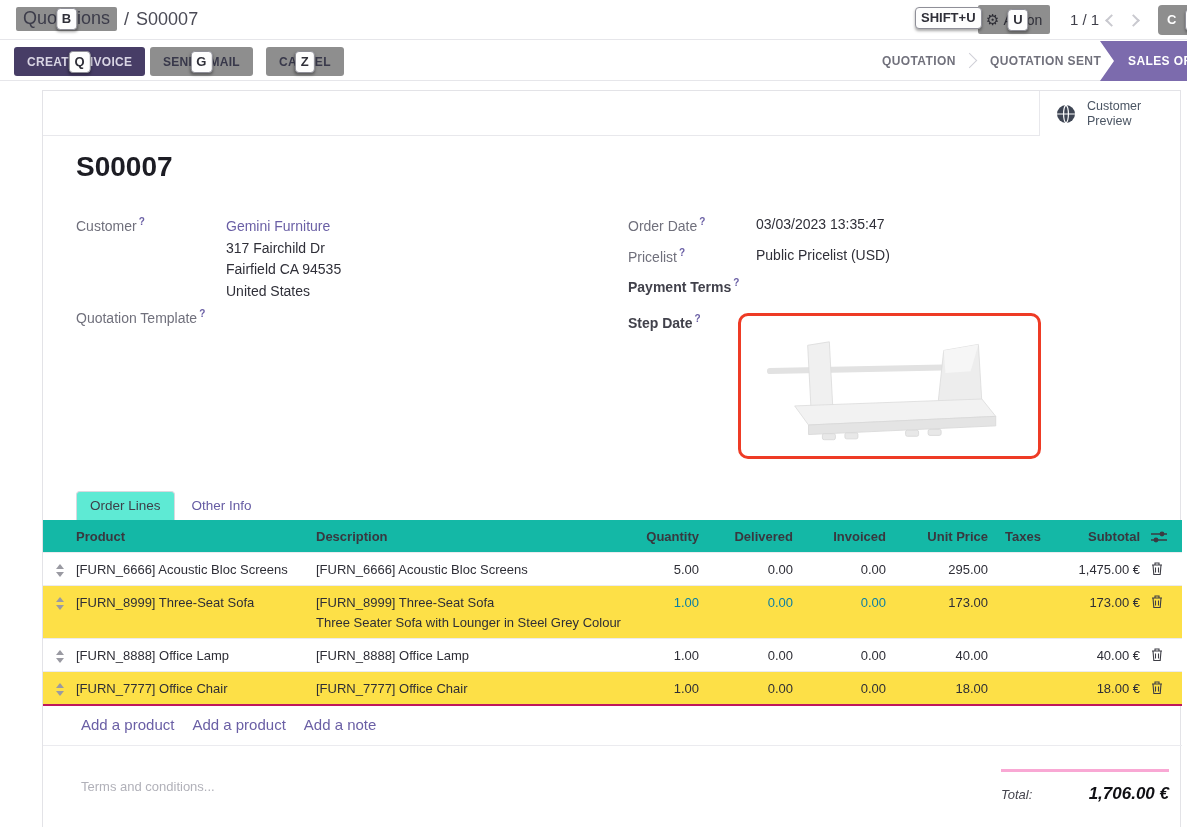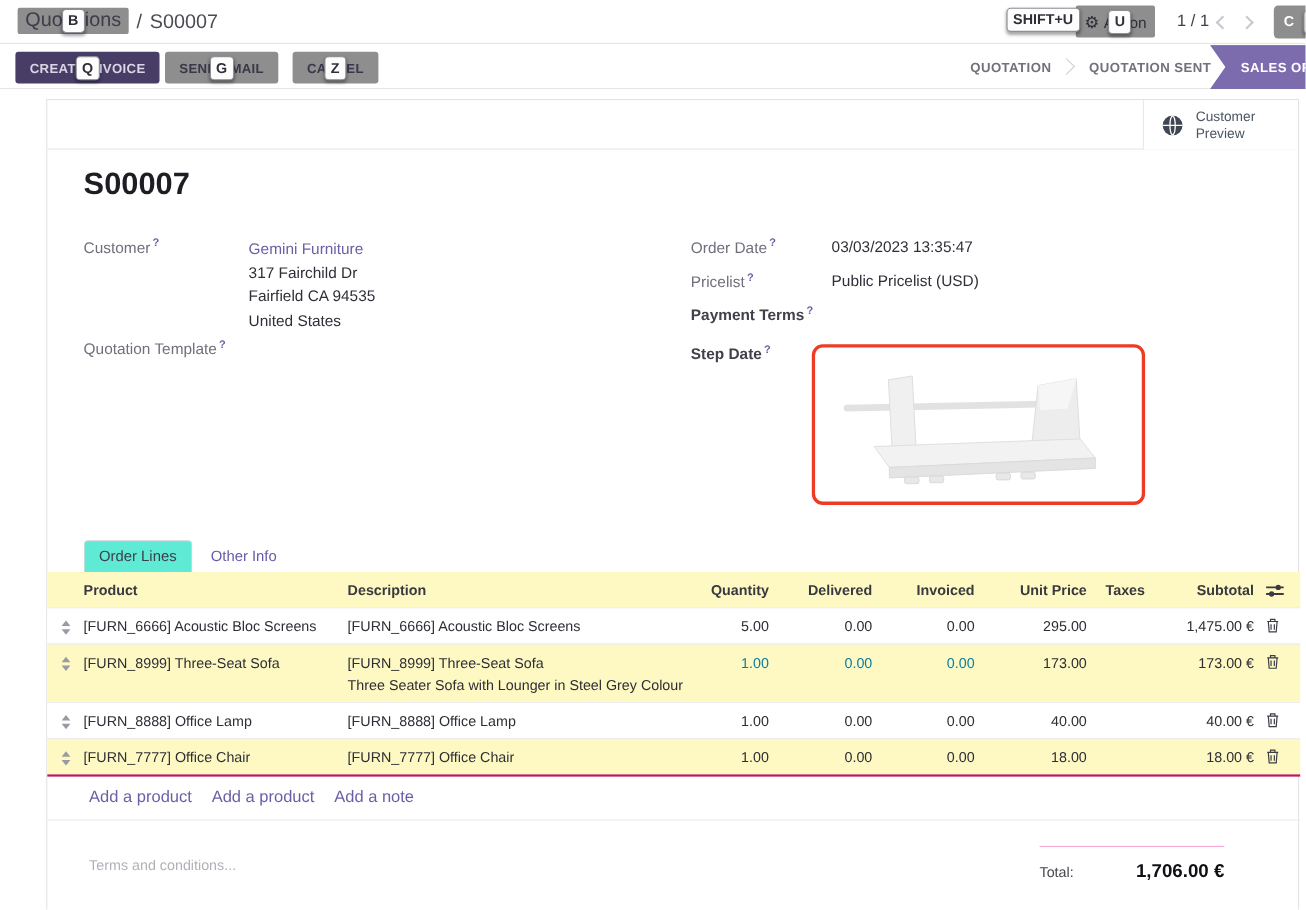--- a/index.html
+++ b/index.html
@@ -58,42 +58,42 @@
 
   
   .tabs { position:absolute; left:0; top:398px; width:100%; height:31px; display:flex; align-items:flex-end; padding-left:33px; gap:4px; }
   .tab { font-size:13.5px; padding:6px 13px 7px; cursor:pointer; }
   .tab-active { background:#5eead4; border:1px solid #d9d9df; border-bottom:none; border-radius:4px 4px 0 0; color:#3e3e48; }
   .tab-inactive { color:#655ba3; }
 
   
   .otable { position:absolute; left:0; top:429px; width:1139px; font-size:13px; }
   .trow { display:flex; align-items:flex-start; border-top:1px solid #ebebef; background:#fff; }
-  .trow.stripe { background:#fef9c3; }
-  .thead { background:#fef9c3; border-top:none; color:#38383f; font-weight:700; }
+  .trow.stripe { background:#fde047; }
+  .thead { background:#14b8a6; border-top:none; color:#38383f; font-weight:700; }
   .cell { padding-top:7px; padding-bottom:5px; line-height:20px; }
   .c-handle { width:33px; display:flex; justify-content:center; padding-top:11px; }
   .c-prod { width:240px; }
   .c-desc { width:305px; }
   .c-qty { width:90px; text-align:right; padding-right:12px; }
   .c-del { width:94px; text-align:right; padding-right:12px; }
   .c-inv { width:93px; text-align:right; padding-right:12px; }
   .c-price { width:102px; text-align:right; padding-right:12px; }
   .c-tax { width:66px; padding-left:5px; }
   .c-sub { width:76px; text-align:right; padding-right:2px; }
   .c-trash { width:40px; display:flex; justify-content:flex-start; padding-left:8px; padding-top:8px; }
   .hl { color:#0a7ea4; }
   .drag { display:flex; flex-direction:column; gap:3px; cursor:grab; }
   .drag i { display:block; width:0; height:0; border-left:4px solid transparent; border-right:4px solid transparent; }
   .drag .up { border-bottom:5px solid #9a9aa2; }
   .drag .dn { border-top:5px solid #9a9aa2; }
   .tfooter { display:flex; gap:18px; padding:10px 0 12px 38px; border-top:2px solid #be185d; border-bottom:1px solid #ebebef; font-size:15px; }
 
   .terms { position:absolute; left:38px; top:688px; font-size:13px; color:#b1b1b9; cursor:text; }
-  .total-wrap { position:absolute; left:902px; top:678px; width:168px; border-top:1px solid #f9a8d4; padding-top:12px; text-align:right; }
+  .total-wrap { position:absolute; left:958px; top:678px; width:168px; border-top:3px solid #f9a8d4; padding-top:12px; text-align:right;font-style:italic; }
   .total-line { display:flex; justify-content:space-between; align-items:baseline; }
   .total-label { font-size:13px; color:#45454e; }
   .total-value { font-size:17px; font-weight:700; color:#101014; }
   svg { display:block; }
 </style>
 </head>
 <body>
 
 <div class="viewport">
 

